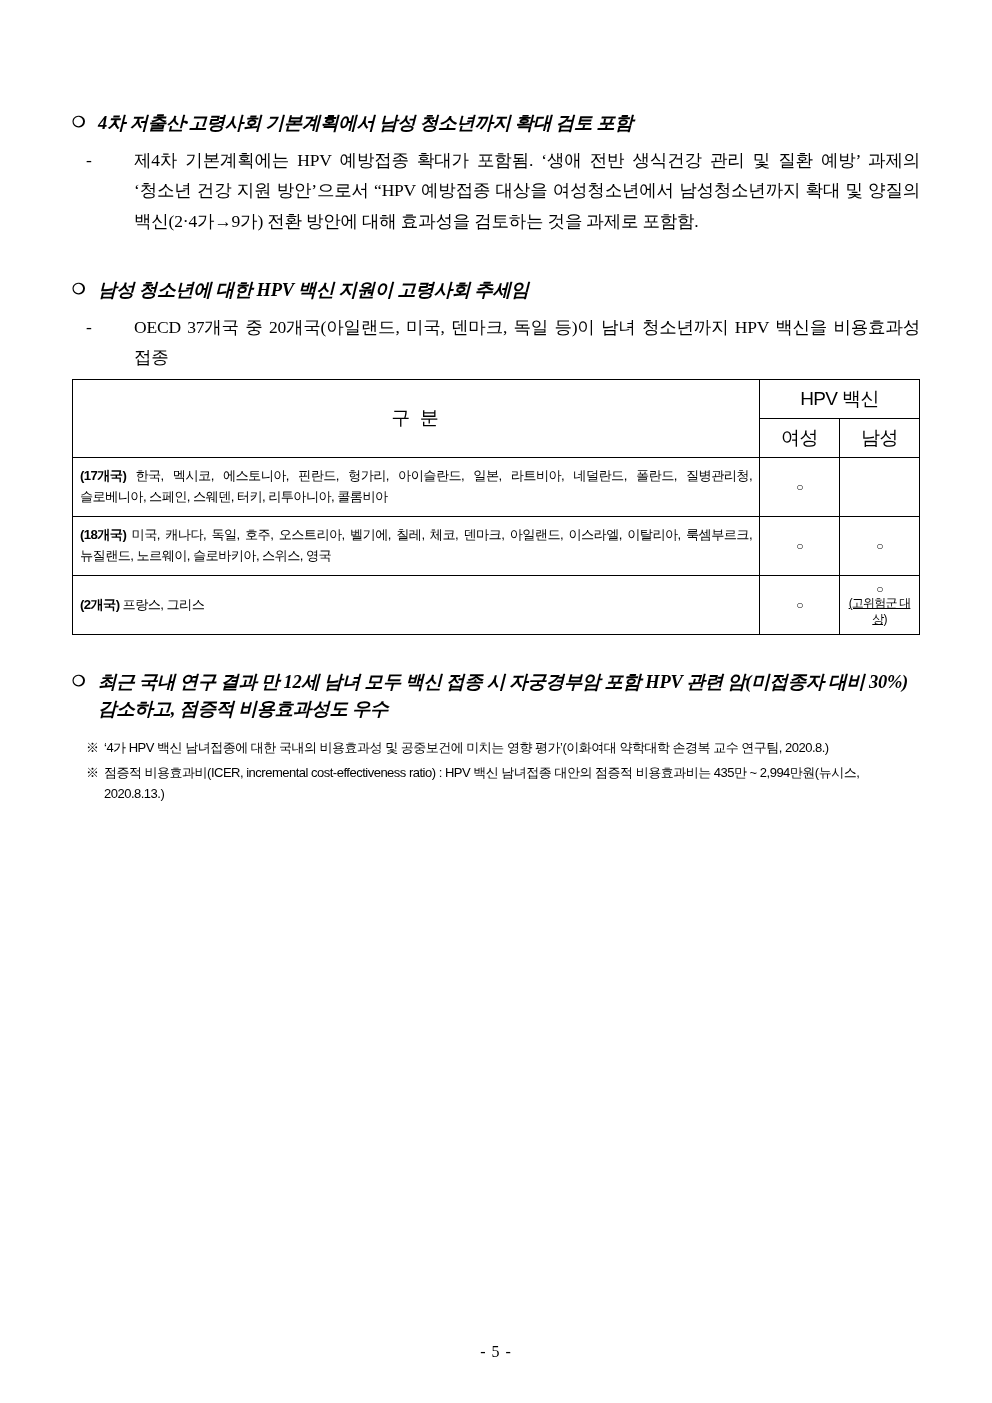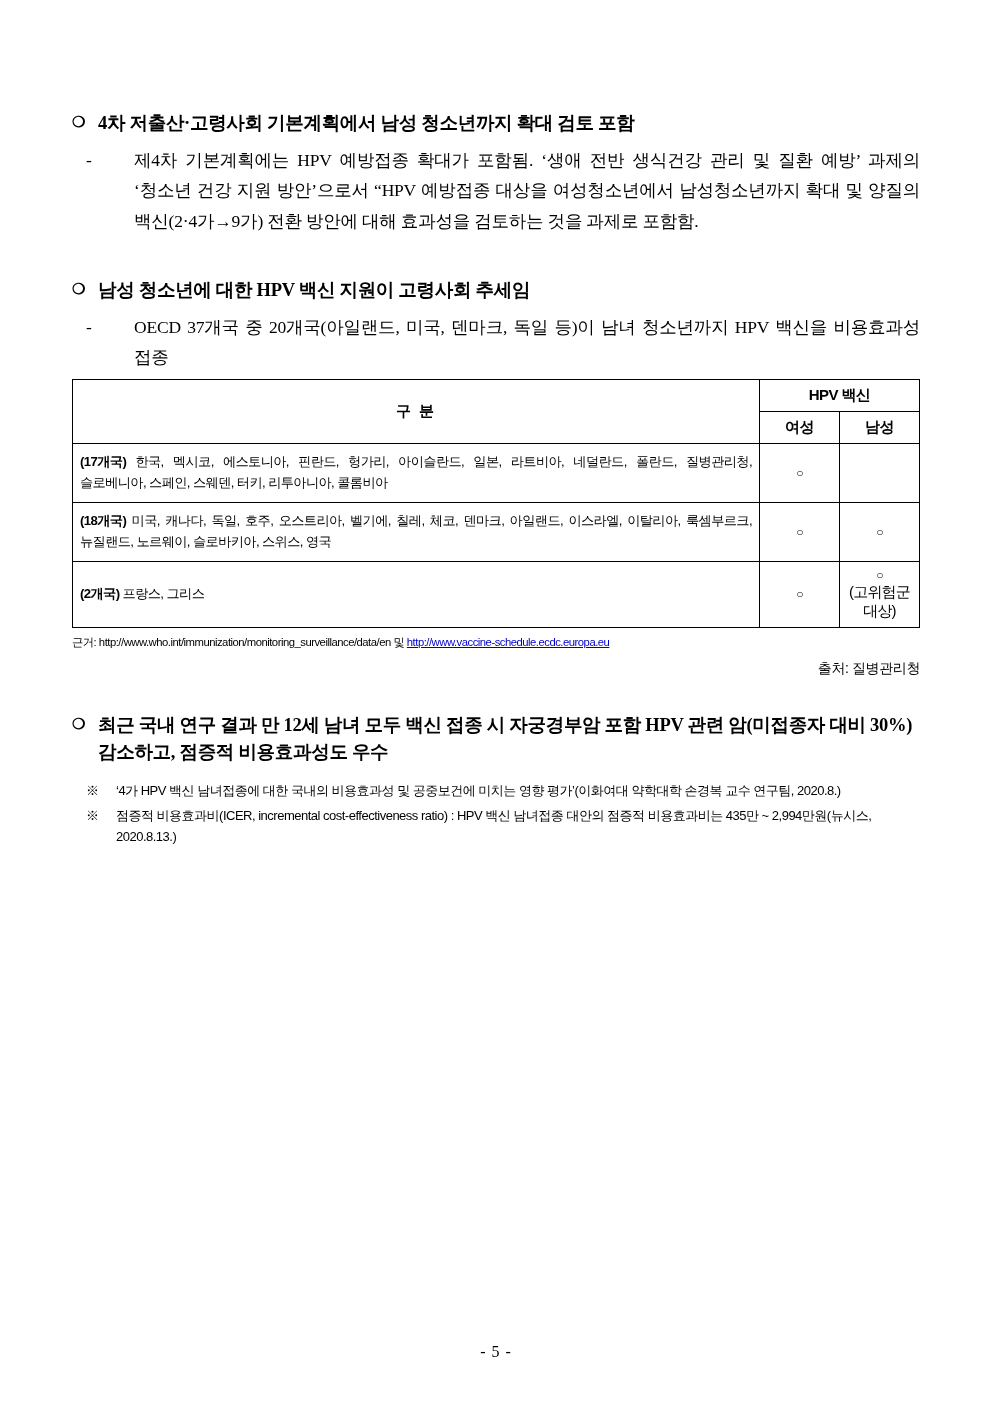--- a/index.html
+++ b/index.html
@@ -37,20 +37,21 @@
     margin-top: 0;
   }
   .head .marker {
     flex: 0 0 auto;
     width: 26px;
     font-size: 15px;
     line-height: 1.6;
   }
   .head .htext {
     flex: 1 1 auto;
+    font-style: italic;
   }
 
   .dash {
     display: flex;
     align-items: flex-start;
     font-size: 17.5px;
     line-height: 1.75;
     letter-spacing: -0.2px;
     margin-top: 8px;
     padding-left: 14px;
@@ -87,41 +88,42 @@
     letter-spacing: -0.6px;
     table-layout: fixed;
   }
   table.data th, table.data td {
     border: 1px solid #000000;
     padding: 6px 7px;
     vertical-align: middle;
   }
   table.data th {
     text-align: center;
-    font-weight: bold;
-    font-size: 15px;
+    font-weight: normal;
+    font-size: 19px;
   }
   .col-gubun { width: auto; }
   .col-f { width: 80px; }
   .col-m { width: 80px; }
   td.cells {
     line-height: 1.55;
     text-align: justify;
     word-break: keep-all;
   }
   td.mark {
     text-align: center;
     font-size: 12px;
   }
   td.mark .circ { font-size: 12px; }
   td.mark .note {
     display: block;
-    font-size: 15px;
+    font-size: 12px;
     line-height: 1.3;
     letter-spacing: -0.8px;
+    text-decoration: underline;
   }
   .row-tall td { height: 46px; }
   .gu-bun { letter-spacing: 2px; text-align: right; }
 
   .source-line {
     margin-top: 7px;
     font-family: "Liberation Sans", sans-serif;
     font-size: 11.3px;
     letter-spacing: -0.5px;
     color: #000;
@@ -149,21 +151,20 @@
     margin-top: 4px;
     padding-left: 14px;
   }
   .note-row .marker {
     flex: 0 0 auto;
     width: 18px;
   }
   .note-row .ntext {
     flex: 1 1 auto;
     word-break: keep-all;
-    margin-left: 12px;
   }
 
   
   .footer {
     position: absolute;
     left: 0;
     bottom: 42px;
     width: 100%;
     text-align: center;
     font-size: 16px;
@@ -252,25 +253,21 @@
           <span class="circ">○</span>
         </td>
         <td class="mark">
           <span class="circ">○</span>
           <span class="note">(고위험군 대상)</span>
         </td>
       </tr>
     </tbody>
   </table>
 
-  <div class="source-line">
-    <span>근거: http://www.who.int/immunization/monitoring_surveillance/data/en 및 </span><a href="#">http://www.vaccine-schedule.ecdc.europa.eu</a>
-  </div>
-
-  <div class="source-right">출처: 질병관리청</div>
+
 
   <div class="spacer-lg"></div>
 
   <div class="section">
     <div class="head">
       <span class="marker">❍</span>
       <span class="htext">최근 국내 연구 결과 만 12세 남녀 모두 백신 접종 시 자궁경부암 포함 HPV 관련 암(미접종자 대비 30%) 감소하고, 점증적 비용효과성도 우수</span>
     </div>
     <div class="spacer-sm"></div>
     <div class="note-row">

